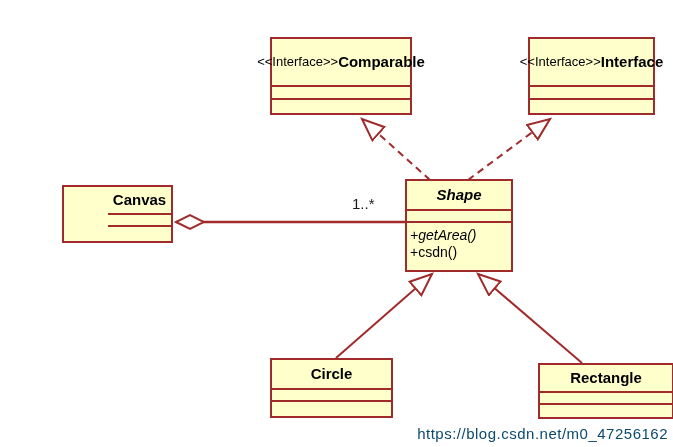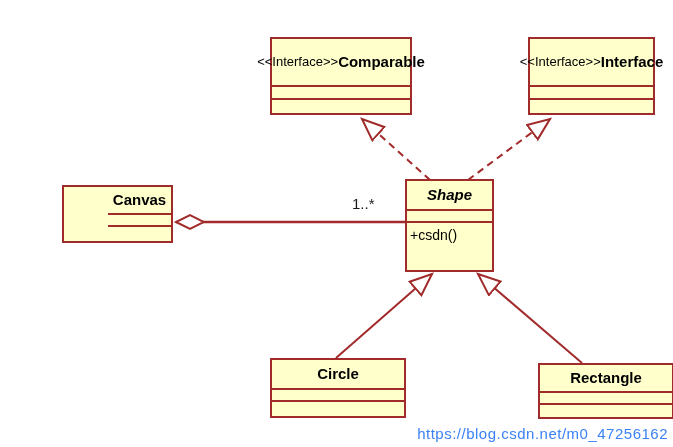--- a/index.html
+++ b/index.html
@@ -54,21 +54,21 @@
     font-size: 15px;
     color: #1a1a1a;
   }
   .watermark {
     position: absolute;
     z-index: 3;
     right: 5px;
     bottom: 5px;
     font-size: 15px;
     letter-spacing: 0.5px;
-    color: #3b82f6;
+    color: #0c4a6e;
   }
 </style>
 </head>
 <body>
 
 <div id="stage">
 
   <svg id="connectors" viewBox="0 0 673 447" xmlns="http://www.w3.org/2000/svg">
     <defs>
       <marker id="tri" markerUnits="userSpaceOnUse" markerWidth="28" markerHeight="24" refX="23" refY="10" orient="auto">
@@ -101,39 +101,40 @@
 
   <div class="uml-box" style="left:528px; top:37px; width:127px; height:78px;">
     <div class="uml-hdr" style="height:46px;">
       <div class="stereo">&lt;&lt;Interface&gt;&gt;</div>
       <div class="cname">Interface</div>
     </div>
     <div class="comp" style="height:13px;"></div>
     <div class="comp grow"></div>
   </div>
 
-  <div class="uml-box" style="left:405px; top:179px; width:89px; height:93px;">
+  <div class="uml-box" style="left:405px; top:179px; width:108px; height:93px;">
     <div class="uml-hdr" style="height:28px;">
       <div class="cname abstract">Shape</div>
     </div>
     <div class="comp" style="height:12px;"></div>
     <div class="comp grow ops">
+      <div class="method abstract">+getArea()</div>
       <div class="method">+csdn()</div>
     </div>
   </div>
 
   <div class="uml-box" style="left:62px; top:185px; width:111px; height:58px;padding-left:44px;">
     <div class="uml-hdr" style="height:26px;">
       <div class="cname">Canvas</div>
     </div>
     <div class="comp" style="height:12px;"></div>
     <div class="comp grow"></div>
   </div>
 
-  <div class="uml-box" style="left:270px; top:358px; width:136px; height:60px;">
+  <div class="uml-box" style="left:270px; top:358px; width:123px; height:60px;">
     <div class="uml-hdr" style="height:28px;">
       <div class="cname">Circle</div>
     </div>
     <div class="comp" style="height:12px;"></div>
     <div class="comp grow"></div>
   </div>
 
   <div class="uml-box" style="left:538px; top:363px; width:136px; height:56px;">
     <div class="uml-hdr" style="height:26px;">
       <div class="cname">Rectangle</div>

